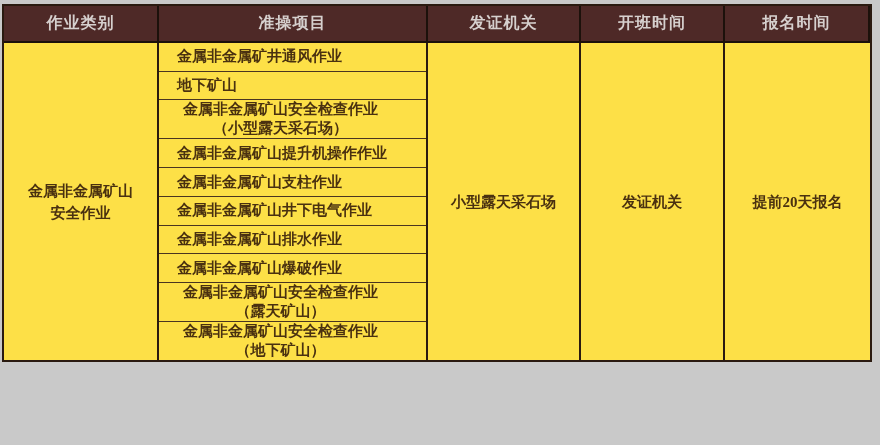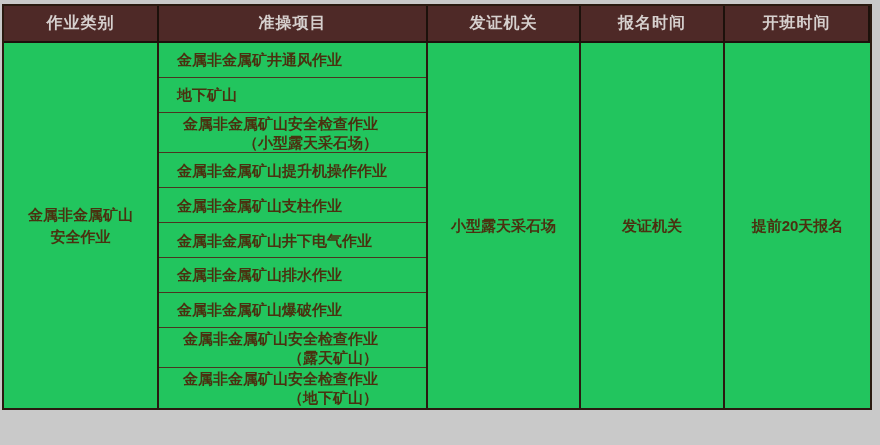--- a/index.html
+++ b/index.html
@@ -4,27 +4,28 @@
 <style>
   html,body{margin:0;padding:0;}
   body{
     width:880px;height:445px;
     background:#c9c9c9;
     font-family:"Liberation Sans","DejaVu Sans",sans-serif;
     overflow:hidden;position:relative;
   }
   .tbl{
     position:absolute;left:2px;top:4px;
-    width:870px;height:406px;
+    width:870px;height:358px;
     box-sizing:border-box;
-    background:#22c55e;
+    background:#fde047;
     border:2px solid #2a1a10;
     display:grid;
     grid-template-columns:155px 269px 153px 144px 1fr;
     grid-template-rows:37px 1fr;
+    font-family:Liberation Serif, serif;
   }
   .hcell{
     background:#4e2927;
     color:#d6d0ce;
     font-size:16px;font-weight:bold;
     display:flex;align-items:center;justify-content:center;
     border-right:2px solid #1c110b;
     border-bottom:2px solid #1c110b;
     letter-spacing:1px;
   }
@@ -46,35 +47,35 @@
   }
   .prow{
     flex:1 1 0;
     display:flex;align-items:center;
     padding-left:18px;padding-right:6px;
     font-size:15px;font-weight:bold;
     color:#4a3110;
     white-space:pre-line;
     line-height:19px;
     border-bottom:1px solid #4a3520;
-    text-align:right;
+    text-align:center;
   }
   .prow.two{flex:1.17 1 0;padding-left:24px;}
   .prow:last-child{border-bottom:none;}
 </style>
 </head>
 <body>
 
 <div class="tbl">
 
   <div class="hcell">作业类别</div>
   <div class="hcell">准操项目</div>
   <div class="hcell">发证机关</div>
+  <div class="hcell">开班时间</div>
   <div class="hcell">报名时间</div>
-  <div class="hcell">开班时间</div>
 
   <div class="bcell">金属非金属矿山
 安全作业</div>
 
   <div class="permit-col">
     <div class="prow">金属非金属矿井通风作业</div>
     <div class="prow">地下矿山</div>
     <div class="prow two">金属非金属矿山安全检查作业
 （小型露天采石场）</div>
     <div class="prow">金属非金属矿山提升机操作作业</div>

